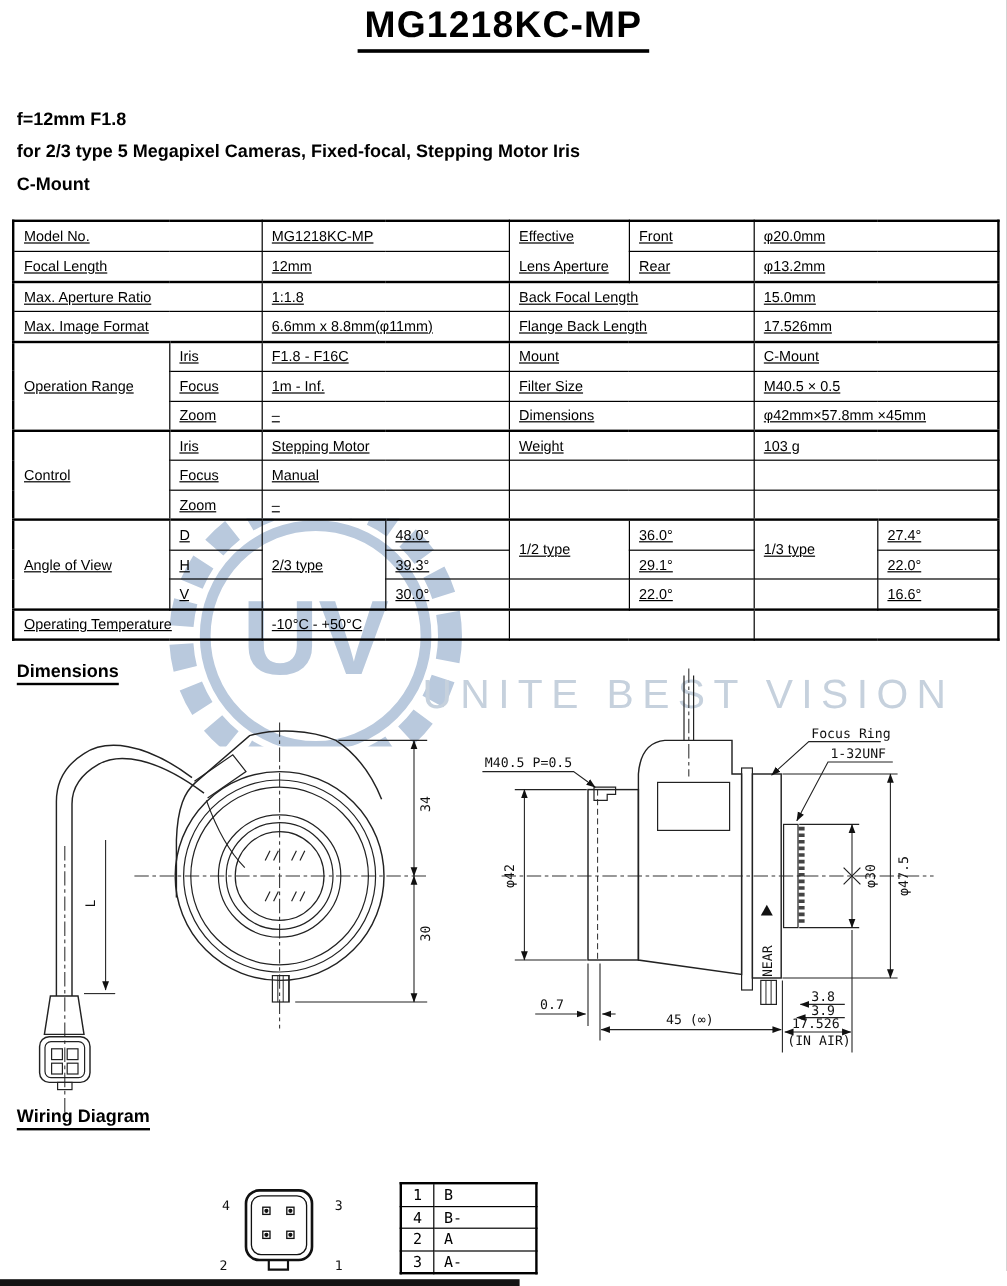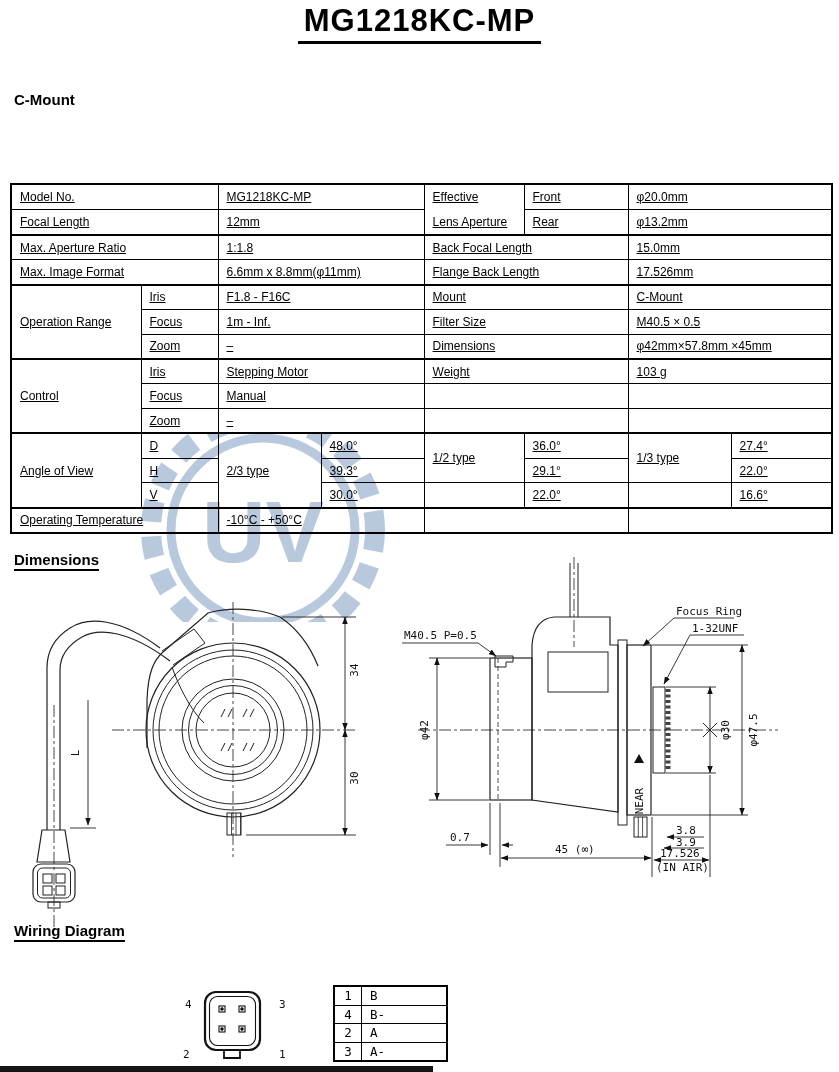--- a/index.html
+++ b/index.html
@@ -44,26 +44,29 @@
 <body>
 
 <div class="page">
 
   <div class="wm">
     <svg width="270" height="190" style="position:absolute;left:133px;top:432px;">
       <circle cx="130" cy="98" r="112" fill="none" stroke="#b9c9dd" stroke-width="20" stroke-dasharray="21 15"></circle>
       <circle cx="130" cy="98" r="92" fill="none" stroke="#b9c9dd" stroke-width="9"></circle>
       <text x="130" y="130" text-anchor="middle" style="font-family:'Liberation Sans',sans-serif;font-size:88px;font-weight:bold;fill:#b9c9dd;">UV</text>
     </svg>
+    <div class="wm-en">UNITE BEST VISION</div>
   </div>
 
   <div class="title-wrap">
     <span>MG1218KC-MP</span>
   </div>
   <div class="subtitle">
+    <div>f=12mm F1.8</div>
+    <div>for 2/3 type 5 Megapixel Cameras, Fixed-focal, Stepping Motor Iris</div>
     <div>C-Mount</div>
   </div>
 
   <table class="spec">
     <colgroup>
       <col style="width:130px">
         <col style="width:77px">
         <col style="width:103px">
         <col style="width:103px">
       <col style="width:100px">

